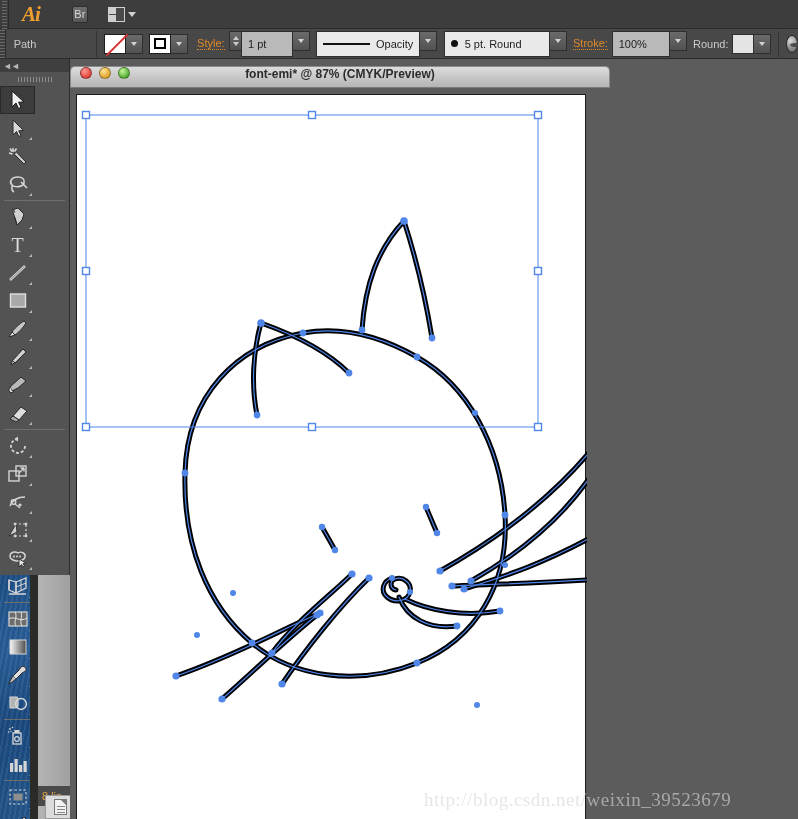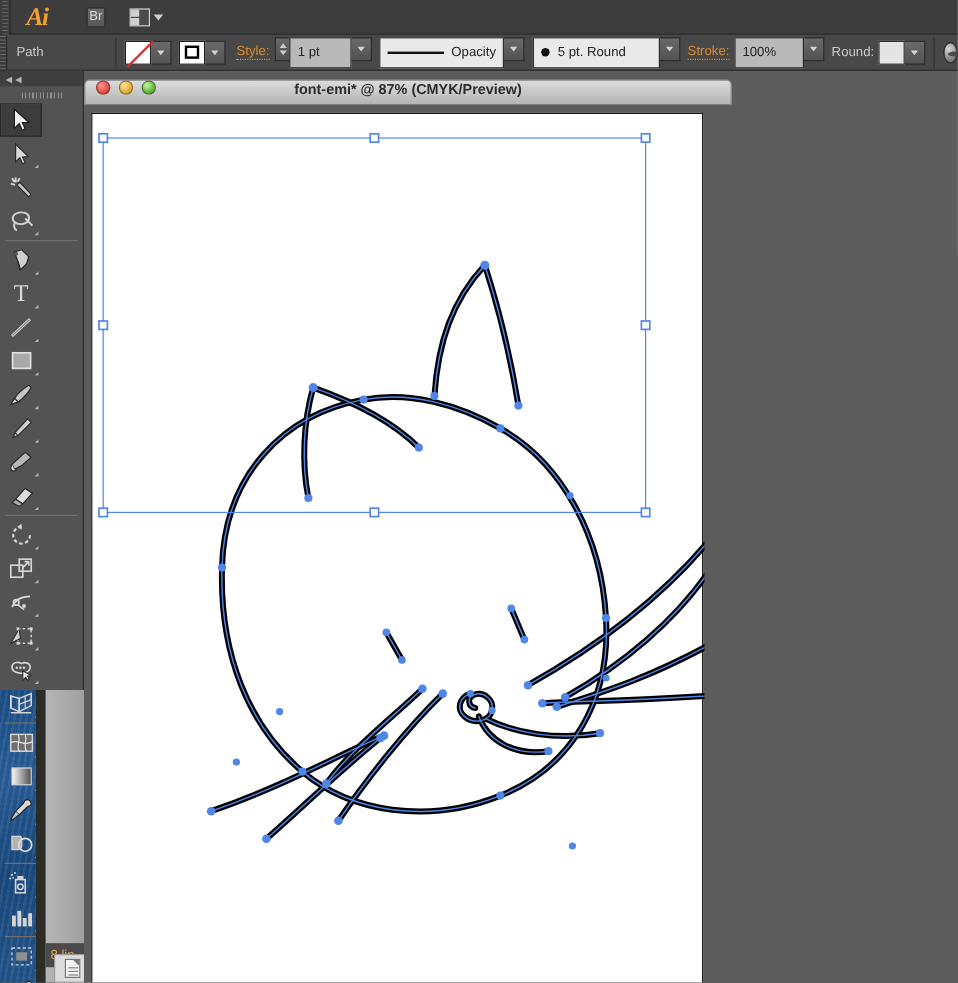--- a/index.html
+++ b/index.html
@@ -717,14 +717,15 @@
             <circle cx="400" cy="610" r="3"></circle>
             <circle cx="156" cy="498" r="3"></circle>
             <circle cx="120" cy="540" r="3"></circle>
           </g>
         </svg>
 
       </div>
     </div>
   </div>
 
+  <div class="watermark">http://blog.csdn.net/weixin_39523679</div>
 
 </div>
 
 </body></html>

